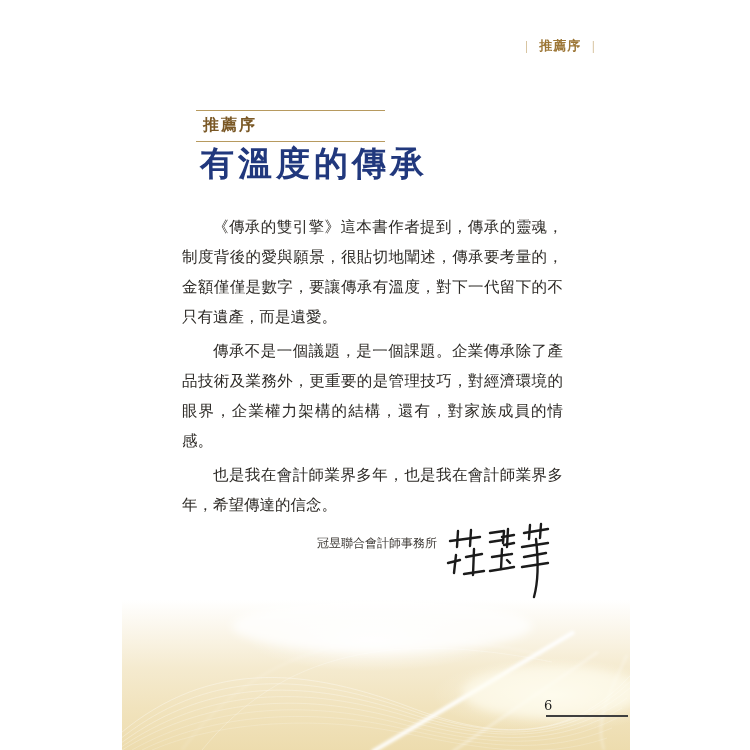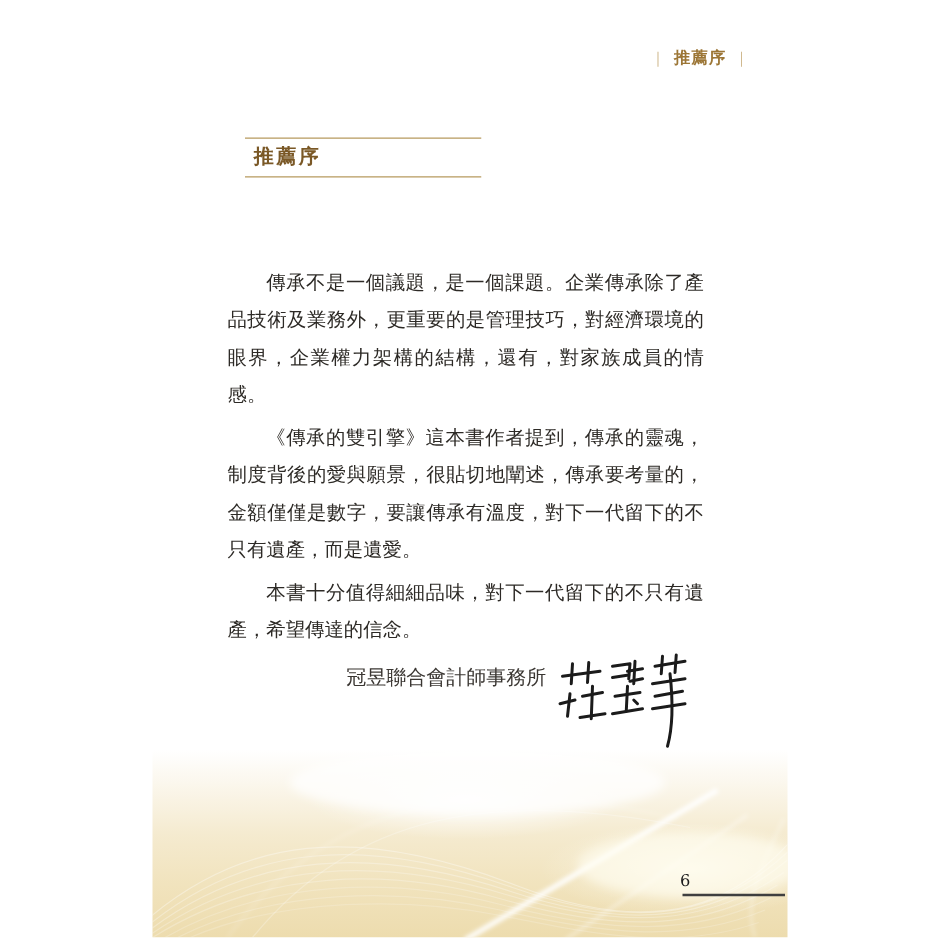--- a/index.html
+++ b/index.html
@@ -46,21 +46,21 @@
     text-align:justify;
   }
   .body-text p{
     margin:0 0 4px 0;
     text-indent:2em;
   }
   
   .sig-block{
     position:absolute;right:313px;top:532px;
     text-align:right;
-    font-size:16px;line-height:22px;color:#3a3632;
+    font-size:12px;line-height:22px;color:#3a3632;
     white-space:nowrap;
   }
   .sig-svg{
     position:absolute;left:444px;top:517px;
   }
   
   .deco-band{
     position:absolute;left:122px;top:600px;width:508px;height:150px;
     background:
       radial-gradient(ellipse 180px 45px at 250px 40px, rgba(255,255,255,0.9) 0%, rgba(255,255,255,0) 70%),
@@ -87,25 +87,26 @@
   <div class="running-head">
     <span class="rh-bar">｜</span>
     <span class="rh-text">推薦序</span>
     <span class="rh-bar">｜</span>
   </div>
 
   <div class="section-label">
     <span>推薦序</span>
   </div>
 
+  <div class="page-title">有溫度的傳承</div>
 
   <div class="body-text">
+    <p>《傳承的雙引擎》這本書作者提到，傳承的靈魂，制度背後的愛與願景，很貼切地闡述，傳承要考量的，金額僅僅是數字，要讓傳承有溫度，對下一代留下的不只有遺產，而是遺愛。</p>
     <p>傳承不是一個議題，是一個課題。企業傳承除了產品技術及業務外，更重要的是管理技巧，對經濟環境的眼界，企業權力架構的結構，還有，對家族成員的情感。</p>
-    <p>《傳承的雙引擎》這本書作者提到，傳承的靈魂，制度背後的愛與願景，很貼切地闡述，傳承要考量的，金額僅僅是數字，要讓傳承有溫度，對下一代留下的不只有遺產，而是遺愛。</p>
-    <p>本書十分值得細細品味，對下一代留下的不只有遺產，希望傳達的信念。</p>
+    <p>也是我在會計師業界多年，也是我在會計師業界多年，希望傳達的信念。</p>
   </div>
 
   <div class="sig-block">
     <div>冠昱聯合會計師事務所</div>
   </div>
 
   <svg class="sig-svg" width="130" height="85" viewBox="0 0 130 85" aria-label="莊璧華">
     <g fill="none" stroke="#1b1b1b" stroke-width="2.4" stroke-linecap="round" stroke-linejoin="round">
 
       <path d="M6 24 L36 20"></path>

